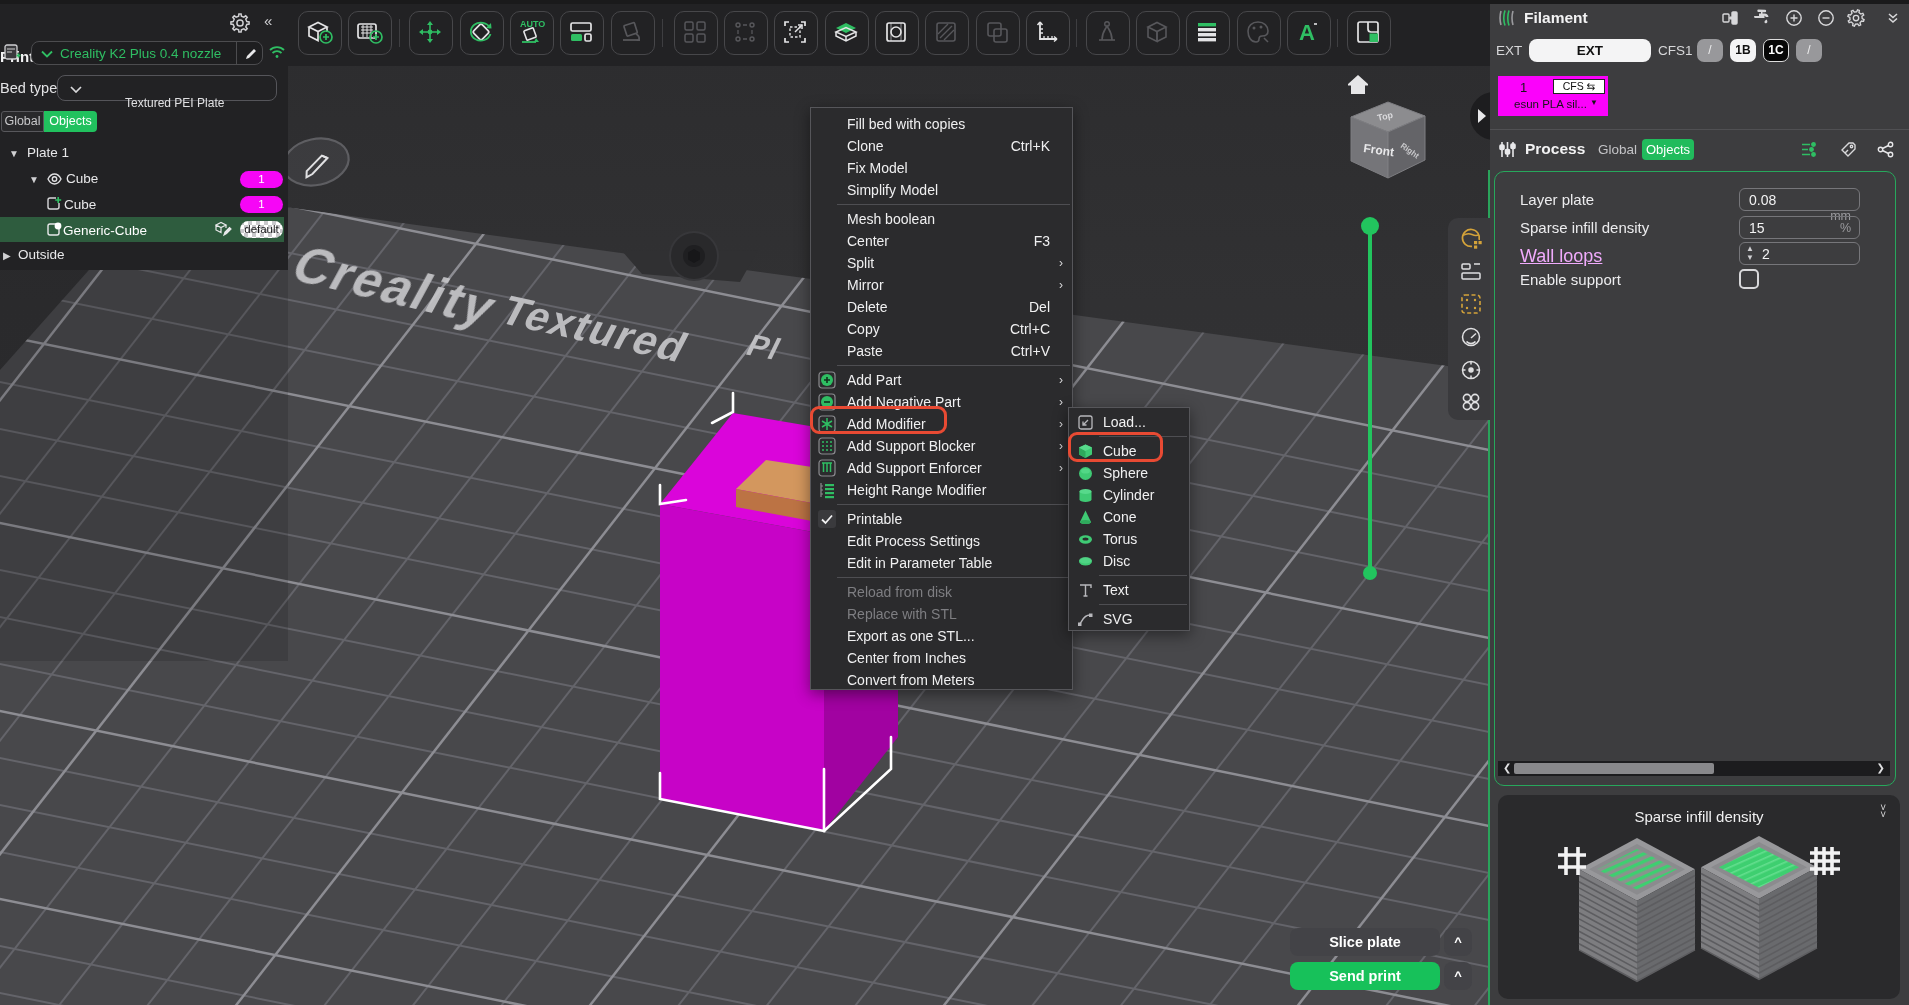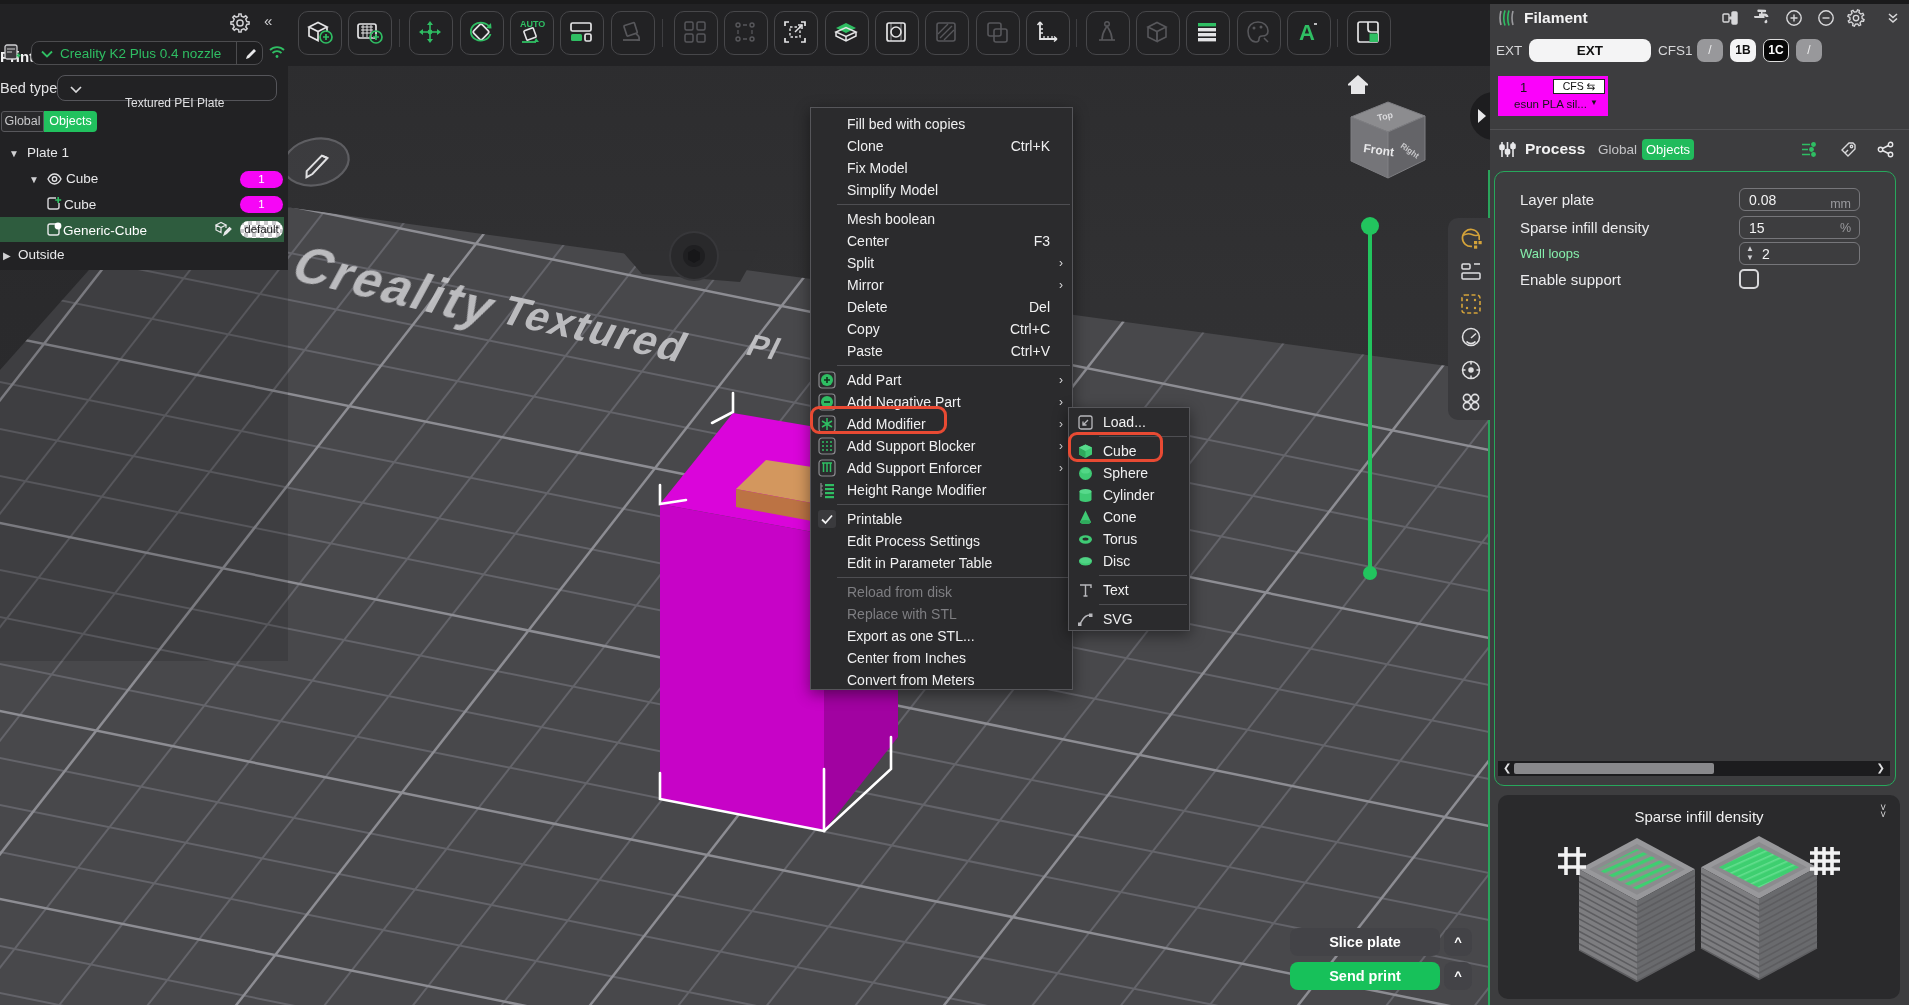--- a/index.html
+++ b/index.html
@@ -505,28 +505,28 @@
       <circle cx="13.5" cy="3.5" r="2.2"></circle>
       <circle cx="3.5" cy="8.5" r="2.2"></circle>
       <circle cx="13.5" cy="13.5" r="2.2"></circle>
       <path d="M5.5 7.5 L11.5 4.5 M5.5 9.5 L11.5 12.5"></path>
     </svg>
 
  <div class="abs" style="left:4px;top:171px;width:402px;height:615px;border:1.5px solid #27a85c;border-radius:10px;"></div>
  <div class="abs" style="left:30px;top:191px;font-size:15px;color:#ececee;">Layer plate</div>
  <div class="abs" style="left:249px;top:188px;width:121px;height:23px;border:1.5px solid #76767a;border-radius:6px;">
    <span class="abs" style="left:9px;top:3px;font-size:14px;color:#f2f2f3;">0.08</span>
-      <span class="abs" style="right:8px;top:8px;font-size:12.5px;color:#9a9a9e;">mm</span>
+      <span class="abs" style="right:8px;top:20px;font-size:12.5px;color:#9a9a9e;">mm</span>
     </div>
  <div class="abs" style="left:30px;top:219px;font-size:15px;color:#ececee;">Sparse infill density</div>
  <div class="abs" style="left:249px;top:216px;width:121px;height:23px;border:1.5px solid #76767a;border-radius:6px;">
    <span class="abs" style="left:9px;top:3px;font-size:14px;color:#f2f2f3;">15</span>
       <span class="abs" style="right:8px;top:4px;font-size:12.5px;color:#9a9a9e;">%</span>
     </div>
- <div class="abs" style="left:30px;top:246px;font-size:13px;color:#86efac;">Wall loops</div>
+ <div class="abs" style="left:30px;top:246px;font-size:18px;color:#f0abfc;text-decoration:underline;">Wall loops</div>
  <div class="abs" style="left:249px;top:242px;width:121px;height:23px;border:1.5px solid #76767a;border-radius:6px;">
    <span class="abs" style="left:6px;top:1px;font-size:8px;color:#d0d0d3;">▲<br>▼</span>
    <span class="abs" style="left:22px;top:3px;font-size:14px;color:#f2f2f3;">2</span>
     </div>
  <div class="abs" style="left:30px;top:271px;font-size:15px;color:#ececee;">Enable support</div>
  <div class="abs" style="left:249px;top:269px;width:20px;height:20px;border:2px solid #d8d8da;border-radius:5px;"></div>
 
  <div class="abs" style="left:8px;top:761px;width:392px;height:15px;background:#1c1c1e;">
    <span class="abs" style="left:5px;top:1px;color:#e0e0e2;font-size:10px;">❮</span>
    <span class="abs" style="right:5px;top:1px;color:#e0e0e2;font-size:10px;">❯</span>

